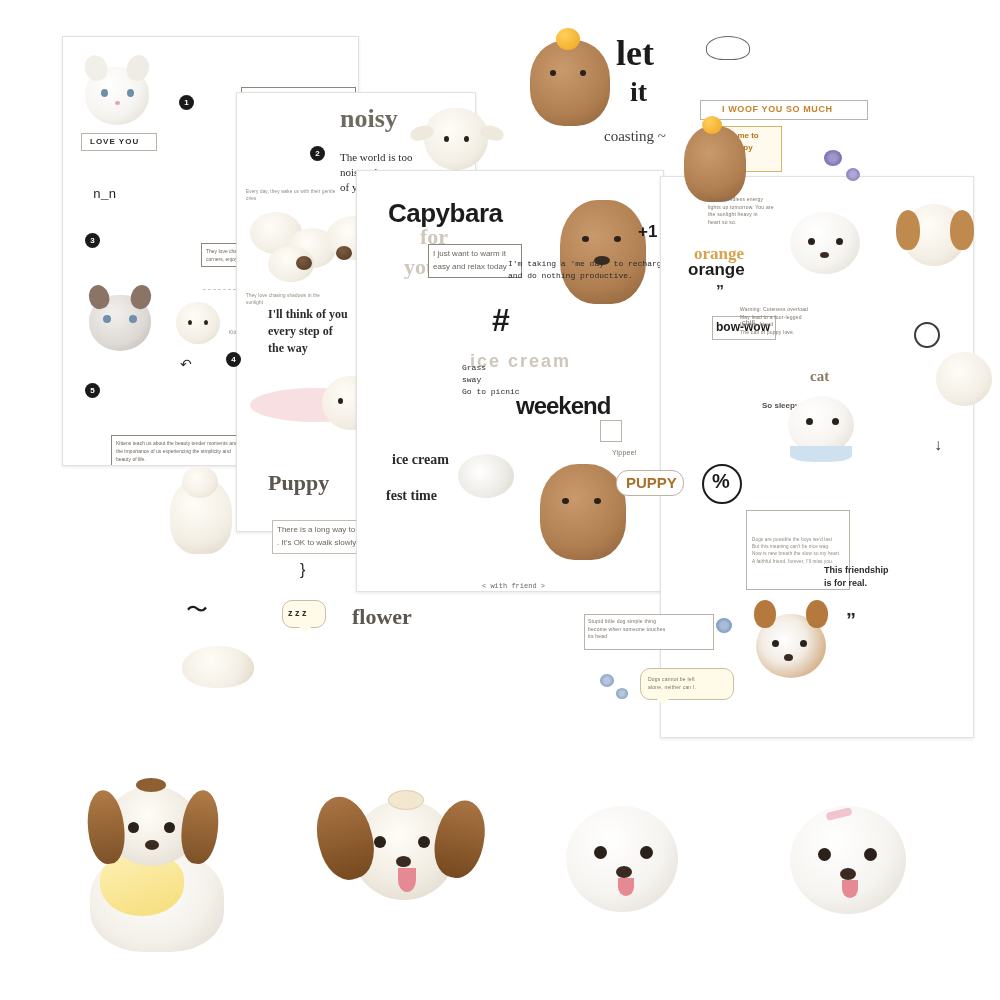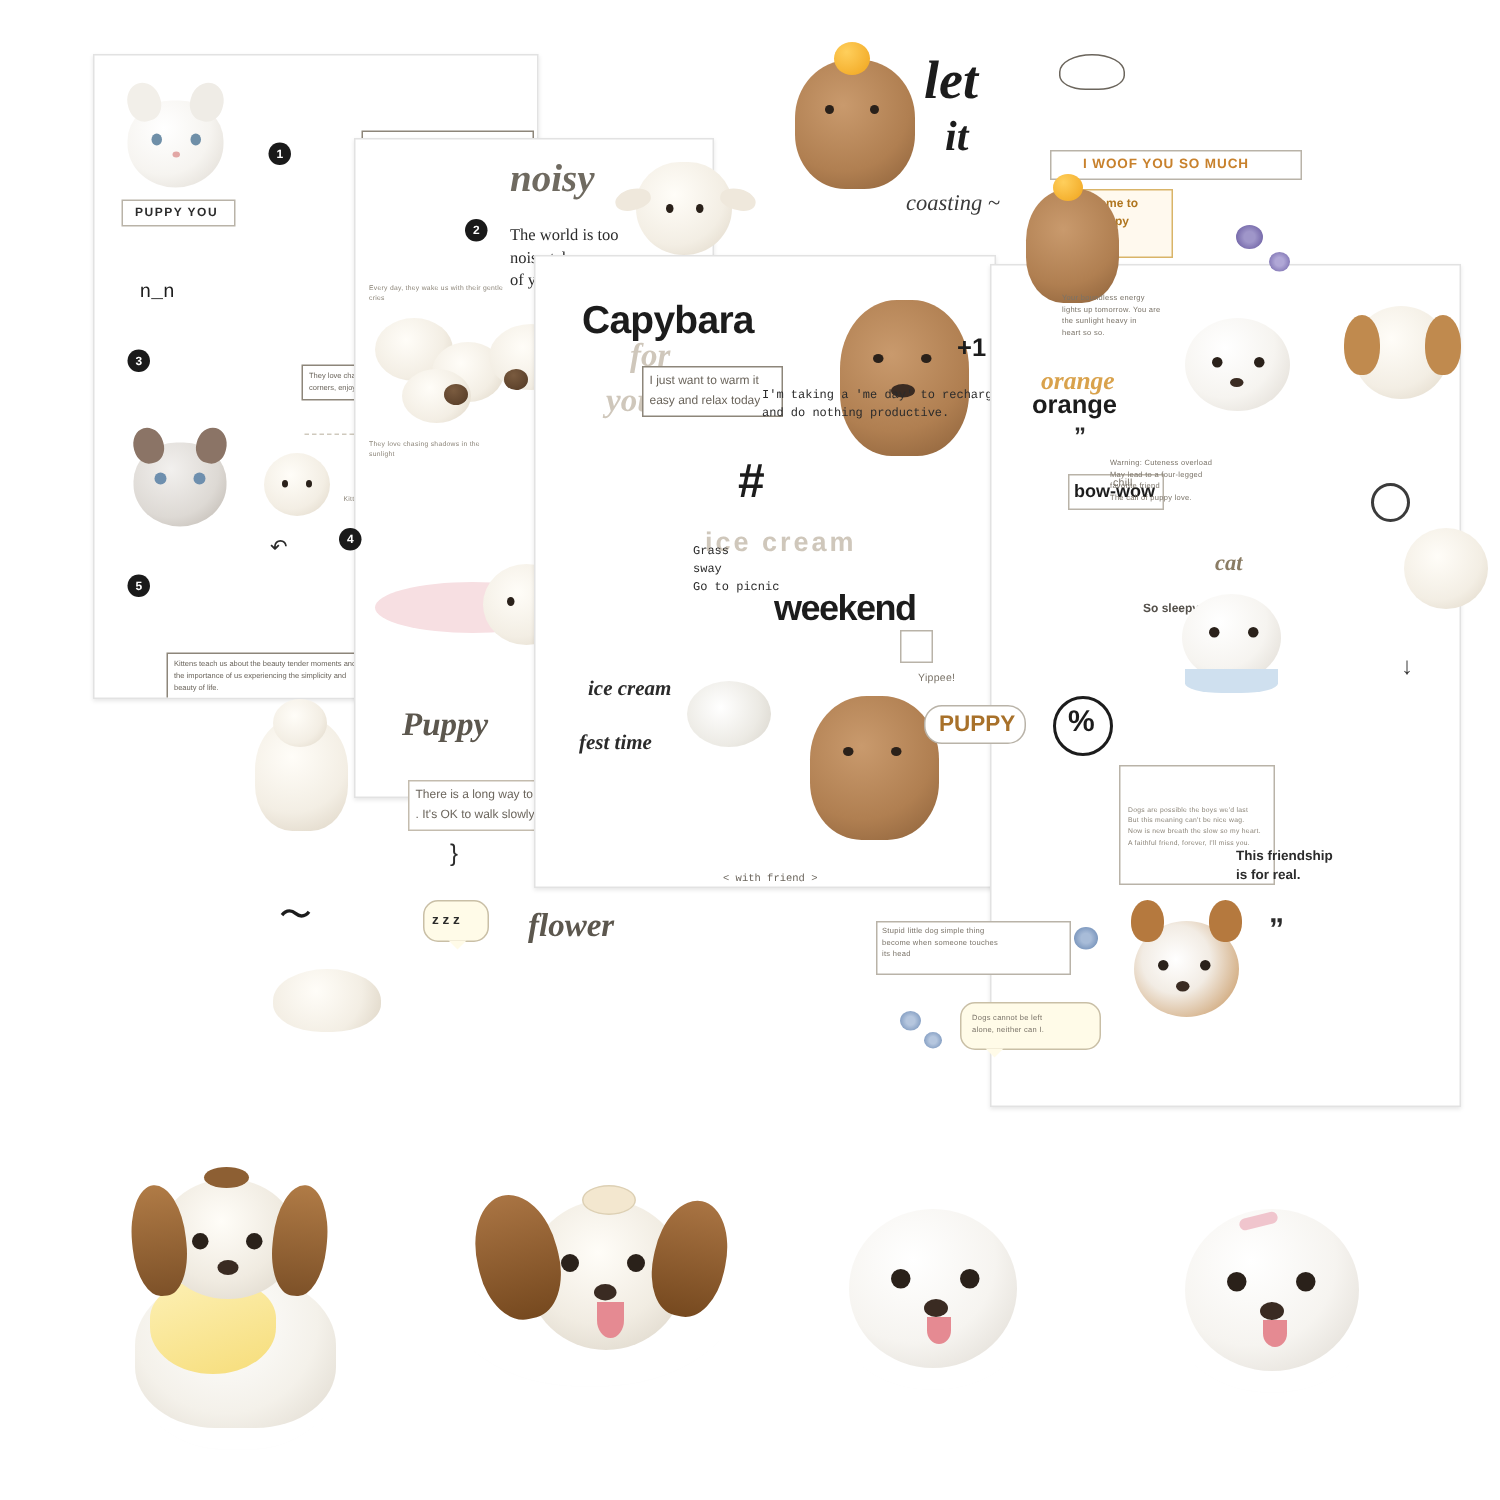--- a/index.html
+++ b/index.html
@@ -40,21 +40,21 @@
   .furdark{background:radial-gradient(circle at 40% 30%,#7a5b3f 0%,#5e432c 70%,#432f1d 100%);}
   .furgrey{background:radial-gradient(circle at 40% 32%,#f2f0ee 0%,#ddd9d4 60%,#b9b2aa 100%);}
 
   .eye{position:absolute;background:#2a211a;border-radius:50%;}
   .nose{position:absolute;background:#3a2b22;border-radius:50%;}
   .tongue{position:absolute;background:#e58a92;border-radius:0 0 50% 50%;}
   .ear{position:absolute;border-radius:50% 50% 45% 45%;}
 
   
   .wa{position:absolute;font-weight:bold;color:#1c1c1c;}
-  .script{font-family:"Liberation Serif",serif;font-style:italic;text-align:center;}
+  .script{font-family:"Liberation Serif",serif;text-align:center;}
 
   
   .diecut{position:absolute;background:#fff;
           box-shadow:0 0 0 6px #fff,0 2px 5px rgba(0,0,0,.16);}
 
   .flower{position:absolute;border-radius:50%;}
   .leaf{position:absolute;border-radius:50% 0 50% 0;background:#9aa87c;}
   .arrow{position:absolute;font-size:16px;color:#3b3b3b;}
   .pinkblob{position:absolute;background:#f7dfe2;border-radius:50%;}
   .yellowball{position:absolute;background:radial-gradient(circle at 35% 30%,#ffcf5c,#f0a41d);border-radius:50%;}
@@ -70,21 +70,21 @@
   <div class="sheet" style="left:62px;top:36px;width:295px;height:428px;">
 
     <div class="blob furwhite" style="left:22px;top:30px;width:64px;height:58px;border-radius:48% 48% 52% 52%;"></div>
     <div class="ear" style="left:22px;top:18px;width:22px;height:26px;background:#f2efe9;transform:rotate(-18deg);"></div>
     <div class="ear" style="left:64px;top:18px;width:22px;height:26px;background:#efece6;transform:rotate(16deg);"></div>
     <div class="eye" style="left:38px;top:52px;width:7px;height:8px;background:#6f8fa8;"></div>
     <div class="eye" style="left:64px;top:52px;width:7px;height:8px;background:#6f8fa8;"></div>
     <div class="nose" style="left:52px;top:64px;width:5px;height:4px;background:#e2a7a5;"></div>
 
     <div class="box" style="left:18px;top:96px;width:74px;height:16px;"></div>
-    <div class="t bold" style="left:27px;top:100px;font-size:8px;letter-spacing:1px;">PUPPY YOU</div>
+    <div class="t bold" style="left:27px;top:100px;font-size:8px;letter-spacing:1px;">LOVE YOU</div>
 
     <div class="t mono" style="left:30px;top:150px;font-size:13px;color:#1c1c1c;">n_n</div>
 
     <div class="blob furgrey" style="left:26px;top:258px;width:62px;height:56px;border-radius:48% 48% 52% 52%;"></div>
     <div class="ear" style="left:26px;top:248px;width:20px;height:24px;background:#8b7466;transform:rotate(-16deg);"></div>
     <div class="ear" style="left:68px;top:248px;width:20px;height:24px;background:#8b7466;transform:rotate(14deg);"></div>
     <div class="eye" style="left:40px;top:278px;width:8px;height:8px;background:#6e8fae;"></div>
     <div class="eye" style="left:66px;top:278px;width:8px;height:8px;background:#6e8fae;"></div>
 
     <div class="numcircle" style="left:116px;top:58px;">1</div>
@@ -139,20 +139,23 @@
 
   <div class="blob furcream" style="left:250px;top:212px;width:52px;height:42px;"></div>
   <div class="blob furcream" style="left:288px;top:228px;width:48px;height:40px;"></div>
   <div class="blob furcream" style="left:326px;top:216px;width:56px;height:44px;"></div>
   <div class="blob furcream" style="left:268px;top:246px;width:46px;height:36px;"></div>
   <div class="blob furdark" style="left:296px;top:256px;width:16px;height:14px;"></div>
   <div class="blob furdark" style="left:336px;top:246px;width:16px;height:14px;"></div>
 
   <div class="t tiny2" style="left:246px;top:292px;width:92px;">They love chasing shadows in the sunlight</div>
 
+  <div class="t serif bold" style="left:268px;top:306px;font-size:12px;line-height:1.4;">I'll think of you
+every step of
+the way</div>
 
   <div class="blob furcream" style="left:176px;top:302px;width:44px;height:42px;"></div>
   <div class="eye" style="left:188px;top:320px;width:4px;height:5px;"></div>
   <div class="eye" style="left:204px;top:320px;width:4px;height:5px;"></div>
   <div class="numcircle" style="left:226px;top:352px;">4</div>
   <div class="t" style="left:180px;top:356px;font-size:14px;color:#2b2b2b;">↶</div>
 
   <div class="pinkblob" style="left:250px;top:388px;width:130px;height:34px;"></div>
   <div class="blob furcream" style="left:322px;top:376px;width:58px;height:54px;"></div>
   <div class="eye" style="left:338px;top:398px;width:5px;height:6px;"></div>

